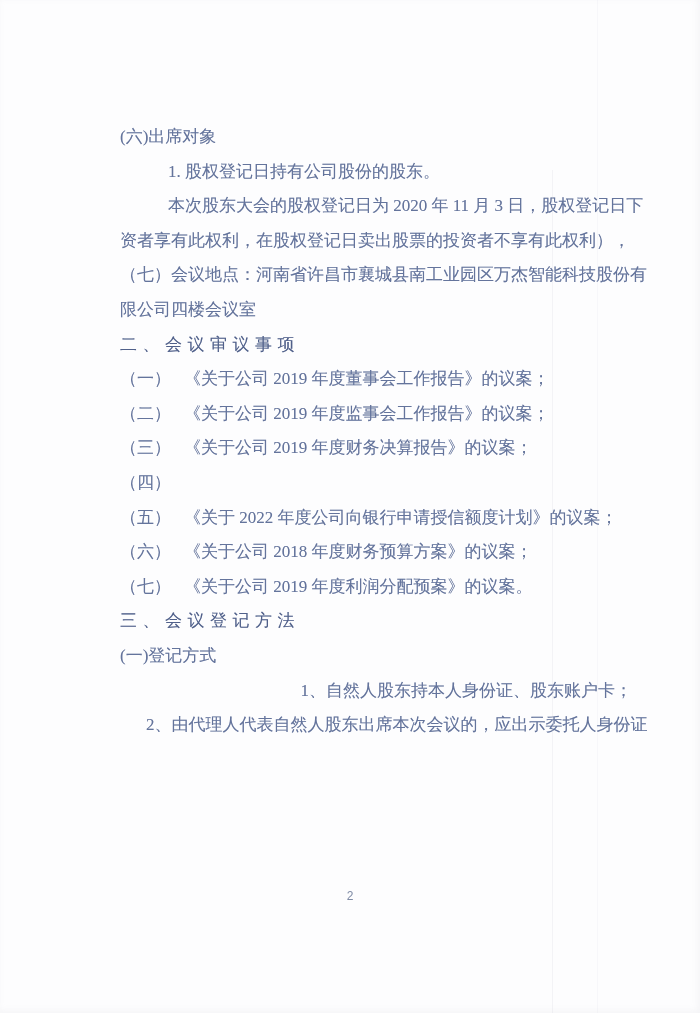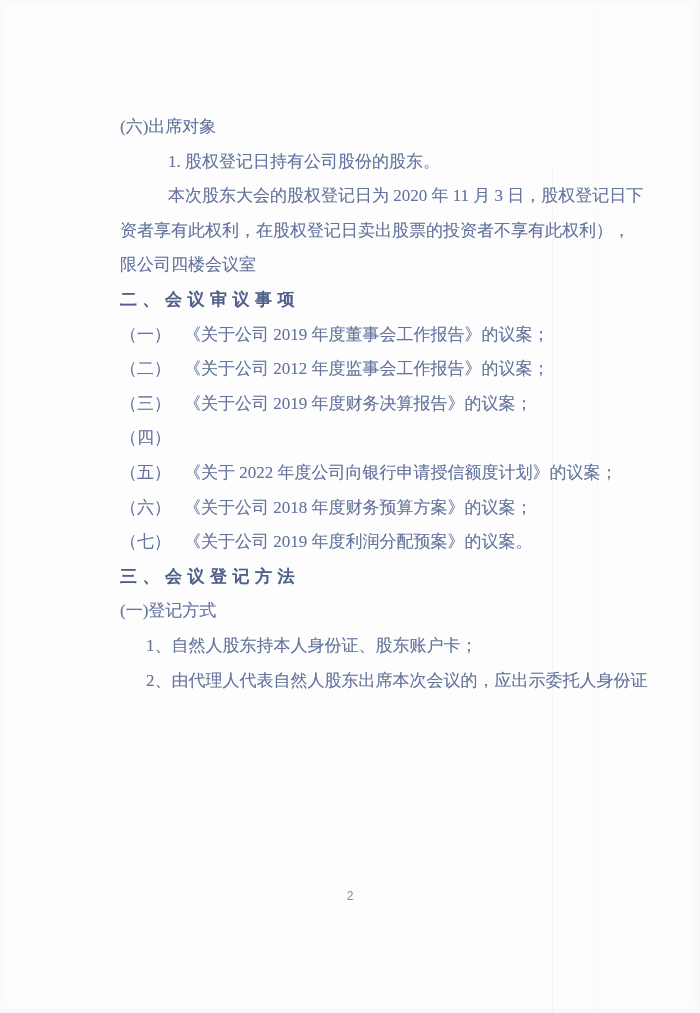--- a/index.html
+++ b/index.html
@@ -14,33 +14,33 @@
     background: #fdfdfe;
     overflow: hidden;
     font-family: "Liberation Serif", "DejaVu Serif", serif;
     font-size: 17px;
     color: #64749c;
     text-shadow: 0 0 0.4px rgba(100,116,156,0.35);
     box-shadow: inset -2px -2px 6px rgba(180,180,190,0.12);
   }
   .content {
     position: absolute;
-    top: 110px;
+    top: 120px;
     left: 120px;
     width: 512px;
   }
   .line {
     height: 34.6px;
     line-height: 34.6px;
     white-space: nowrap;
   }
   .ind-para { padding-left: 48px; }
-  .ind-sm  { padding-left: 26px; }
+  .ind-sm  { padding-left: 26px; text-align: right; }
   .heading {
-    font-weight: bold;
+    font-weight: normal;
     color: #50608a;
     letter-spacing: 5.5px;
   }
   .agenda-line { display: flex; }
   .agenda-num {
     flex: 0 0 64px;
     width: 64px;
   }
   .agenda-title { flex: 1; white-space: nowrap; }
   .pagenum {
@@ -77,31 +77,32 @@
 <body>
 
 <div class="page">
   <div class="content">
 
     <div class="line">(六)出席对象</div>
     <div class="line ind-para">1. 股权登记日持有公司股份的股东。</div>
     <div class="line ind-para">本次股东大会的股权登记日为 2020 年 11 月 3 日，股权登记日下</div>
     <div class="line">资者享有此权利，在股权登记日卖出股票的投资者不享有此权利），</div>
 
+    <div class="line">（七）会议地点：河南省许昌市襄城县南工业园区万杰智能科技股份有</div>
     <div class="line">限公司四楼会议室</div>
 
     <div class="line heading">二、会议审议事项</div>
 
     <div class="line agenda-line">
       <span class="agenda-num">（一）</span>
       <span class="agenda-title">《关于公司 2019 年度董事会工作报告》的议案；</span>
     </div>
     <div class="line agenda-line">
       <span class="agenda-num">（二）</span>
-      <span class="agenda-title">《关于公司 2012 年度监事会工作报告》的议案；</span>
+      <span class="agenda-title">《关于公司 2019 年度监事会工作报告》的议案；</span>
     </div>
     <div class="line agenda-line">
       <span class="agenda-num">（三）</span>
       <span class="agenda-title">《关于公司 2019 年度财务决算报告》的议案；</span>
     </div>
     <div class="line agenda-line">
       <span class="agenda-num">（四）</span>
     </div>
     <div class="line agenda-line">
       <span class="agenda-num">（五）</span>

